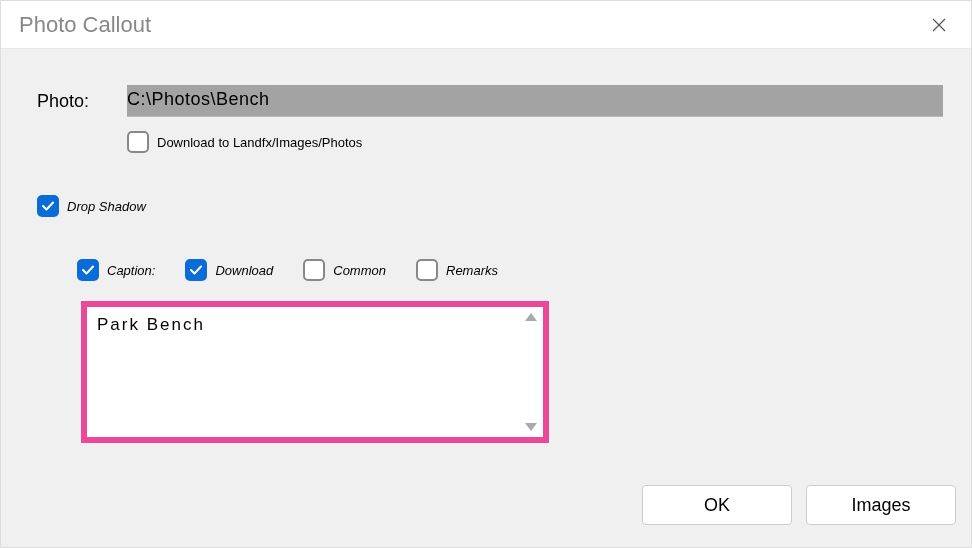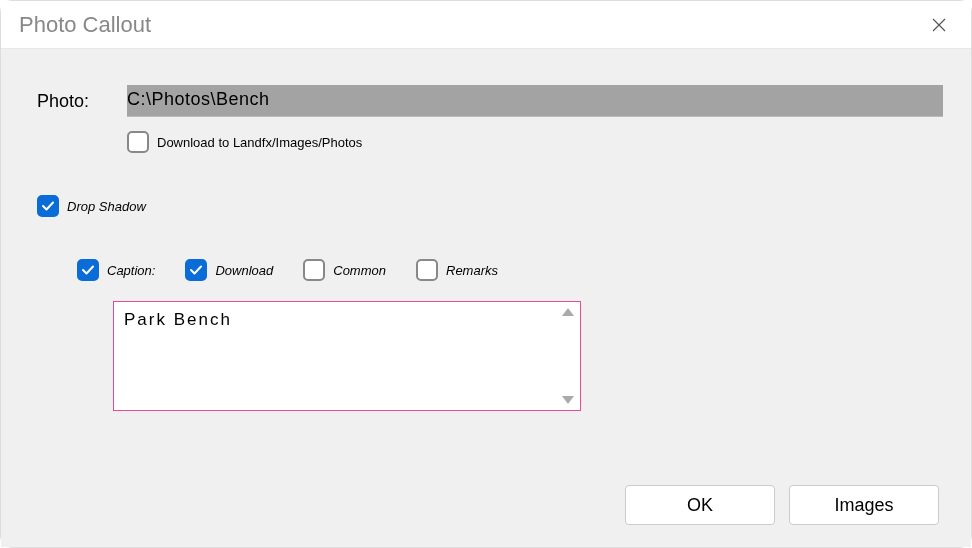--- a/index.html
+++ b/index.html
@@ -9,21 +9,21 @@
       width: 972px;
       height: 548px;
       overflow: hidden;
     }
     .dialog {
       width: 100%;
       height: 100%;
       display: flex;
       flex-direction: column;
       border: 1px solid #ddd;
-      border-radius: 12px;
+      border-radius: 0;
     }
     .titlebar {
       height: 48px;
       display: flex;
       align-items: center;
       justify-content: space-between;
       padding: 0 18px 0 18px;
       background: #fff;
       border-bottom: 1px solid #e8e8e8;
     }
@@ -108,24 +108,24 @@
       gap: 30px;
       margin-left: 40px;
     }
     .caption-group {
       display: flex;
       align-items: center;
       gap: 8px;
     }
     .caption-box-wrap {
       margin-top: 20px;
-      margin-left: 76px;
+      margin-left: 44px;
       width: 468px;
-      height: 110px;
-      border: 1px solid #ec4899;
+      height: 142px;
+      border: 6px solid #ec4899;
       background: #fff;
       display: flex;
     }
     .caption-text {
       flex: 1;
       padding: 8px 10px;
       font-size: 17px;
       letter-spacing: 2px;
       color: #000;
       border: none;
@@ -151,21 +151,21 @@
       border-right: 6px solid transparent;
       border-bottom: 8px solid #aaa;
     }
     .arrow.down {
       border-left: 6px solid transparent;
       border-right: 6px solid transparent;
       border-top: 8px solid #aaa;
     }
     .button-row {
       position: absolute;
-      right: 32px;
+      right: 15px;
       bottom: 22px;
       display: flex;
       gap: 14px;
     }
     .btn {
       min-width: 150px;
       height: 40px;
       background: #fff;
       border: 1px solid #ccc;
       border-radius: 4px;

